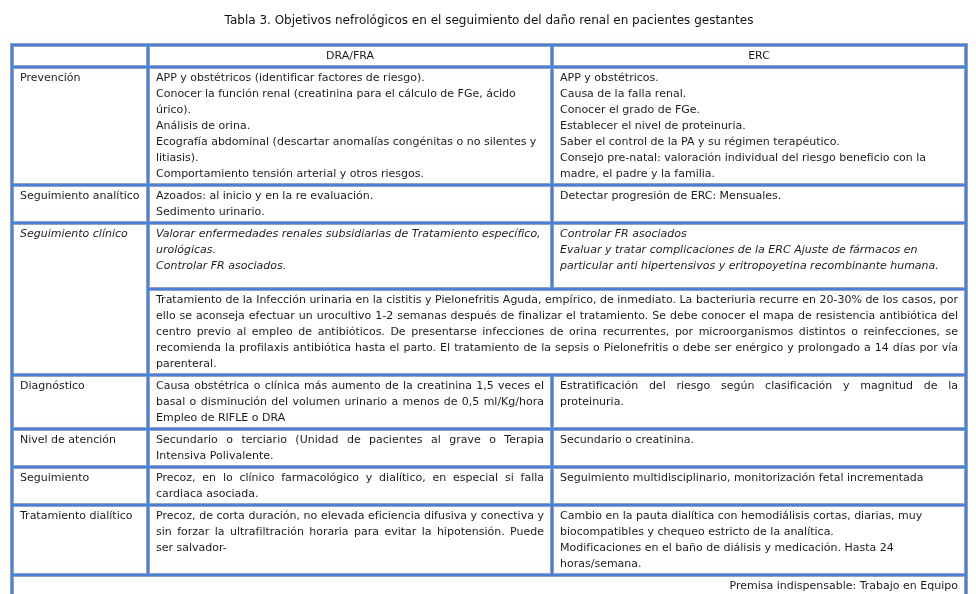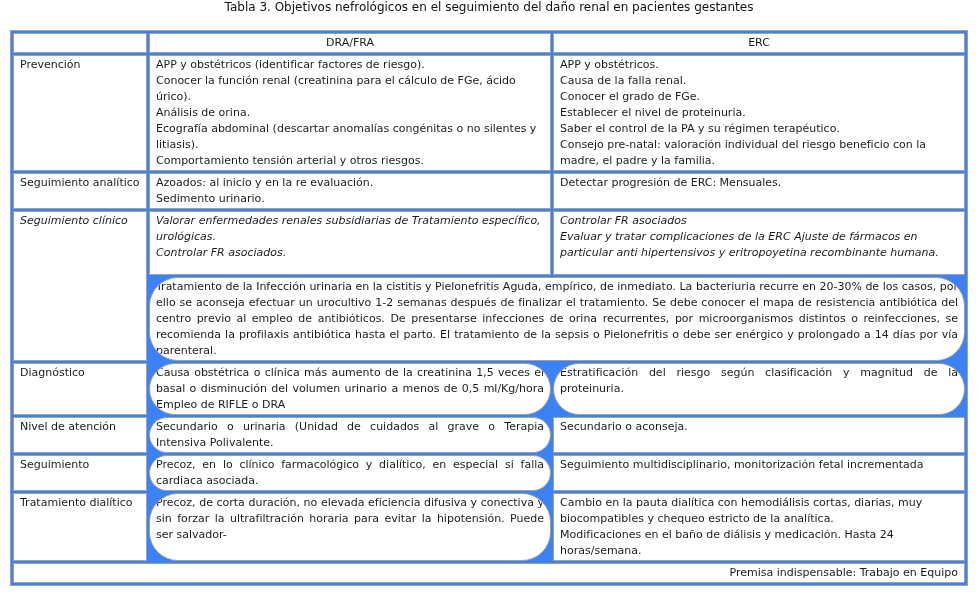--- a/index.html
+++ b/index.html
@@ -6,20 +6,21 @@
     margin: 0;
     padding: 0;
     background: #ffffff;
     width: 978px;
     height: 594px;
     font-family: "DejaVu Sans", "Liberation Sans", sans-serif;
     color: #1c1c1c;
     overflow: hidden;
   }
   .doc-title {
+    padding-top: 13px;
     text-align: center;
     font-size: 12px;
     line-height: 14px;
     color: #111111;
   }
   table.main-table {
     table-layout: fixed;
     width: 958px;
     margin: 16px 10px 0 10px;
     border: 1px solid #a0a0a0;
@@ -43,21 +44,20 @@
   td.head-cell {
     text-align: center;
     height: 16px;
     white-space: normal;
   }
   td.label-cell {
     text-align: left;
   }
   td.justify {
     text-align: justify;
-    border-radius: 29px;
   }
   tr.r-clin td { height: 60px; font-style: italic; }
   td.footer-cell {
     text-align: right;
     height: 15px;
     white-space: normal;
   }
 </style>
 </head>
 <body>
@@ -112,22 +112,22 @@
     </tr>
 
     <tr class="r-diag">
       <td class="label-cell">Diagnóstico</td>
       <td class="justify">Causa obstétrica o clínica más aumento de la creatinina 1,5 veces el basal o disminución del volumen urinario a menos de 0,5 ml/Kg/hora Empleo de RIFLE o DRA</td>
       <td class="justify">Estratificación del riesgo según clasificación y magnitud de la proteinuria.</td>
     </tr>
 
     <tr class="r-nivel">
       <td class="label-cell">Nivel de atención</td>
-      <td class="justify">Secundario o urinaria (Unidad de cuidados al grave o Terapia Intensiva Polivalente.</td>
-      <td>Secundario o aconseja.</td>
+      <td class="justify">Secundario o terciario (Unidad de pacientes al grave o Terapia Intensiva Polivalente.</td>
+      <td>Secundario o creatinina.</td>
     </tr>
 
     <tr class="r-trat">
       <td class="label-cell">Seguimiento</td>
       <td class="justify">Precoz, en lo clínico farmacológico y dialítico, en especial si falla cardiaca asociada.</td>
       <td>Seguimiento multidisciplinario, monitorización fetal incrementada</td>
     </tr>
 
     <tr class="r-dial">
       <td class="label-cell">Tratamiento dialítico</td>

